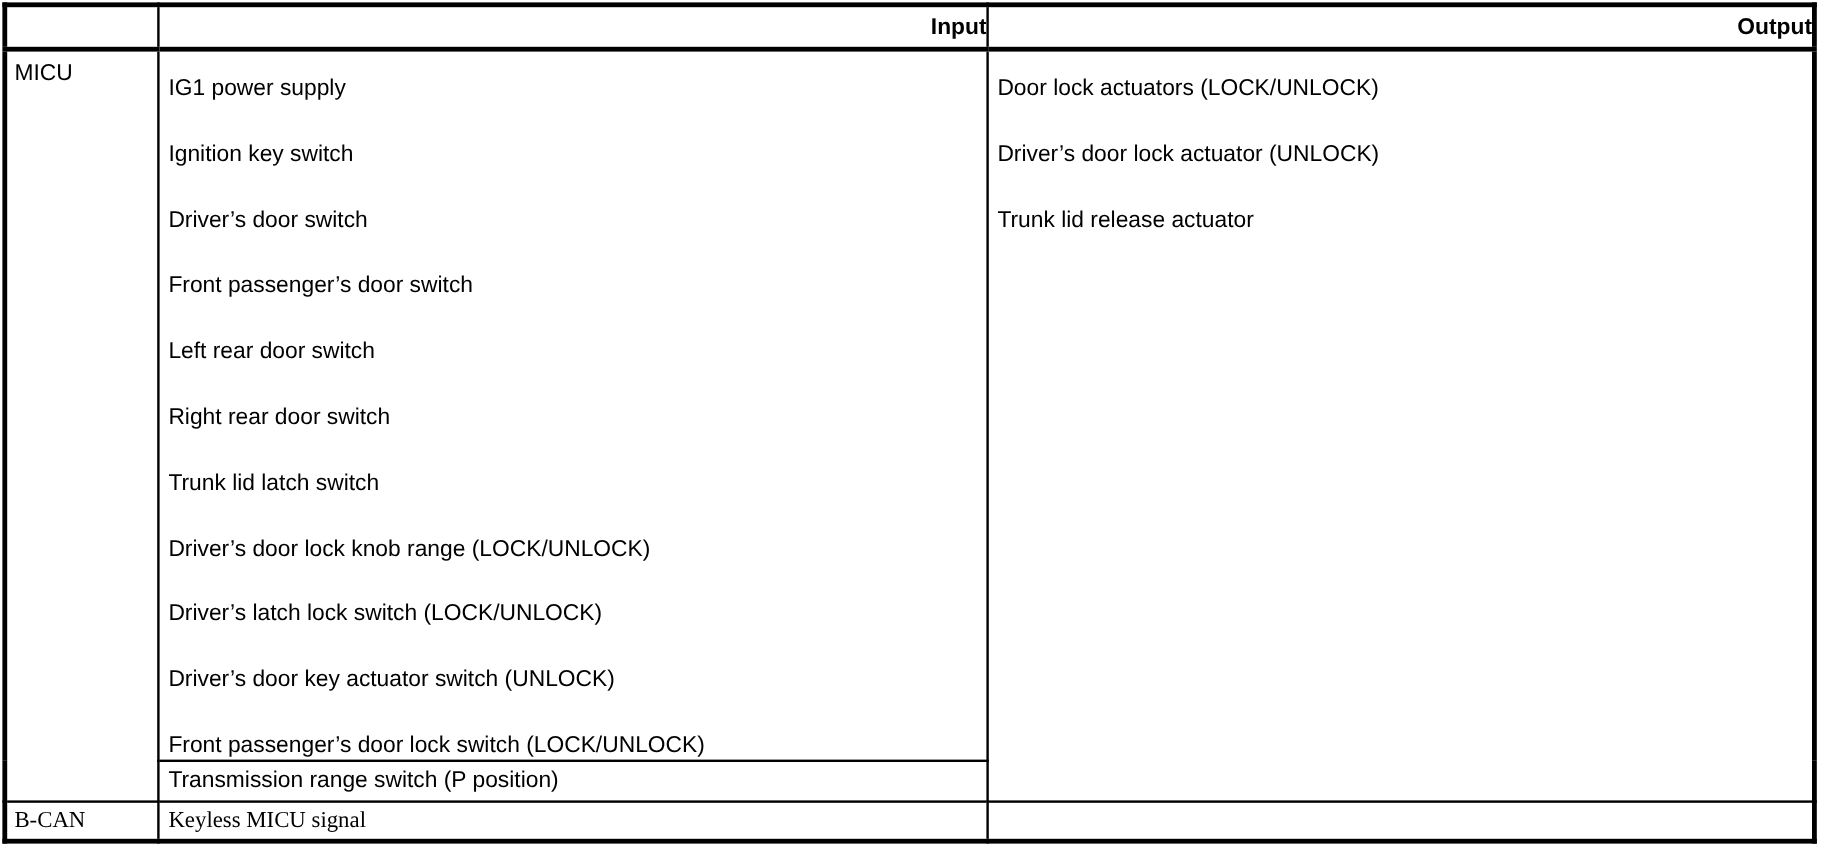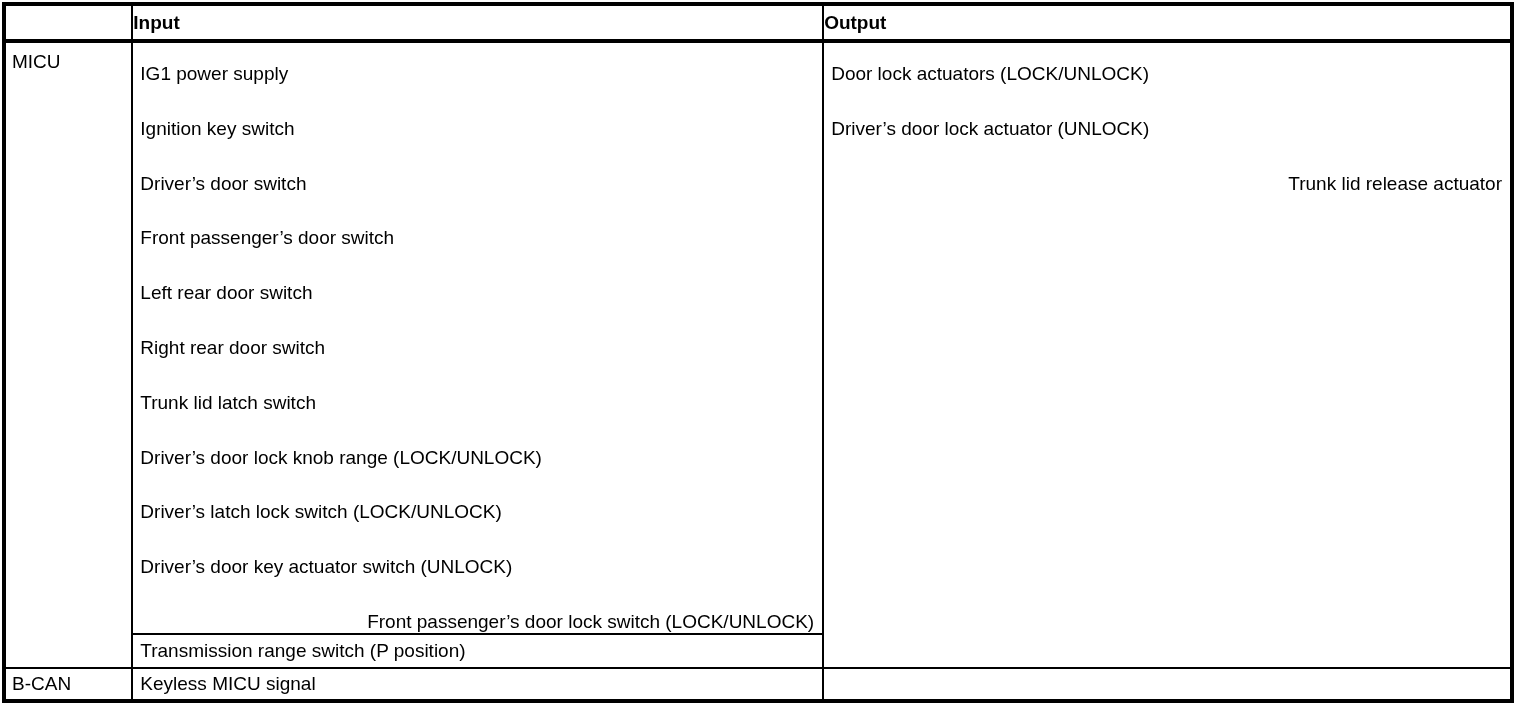--- a/index.html
+++ b/index.html
@@ -28,48 +28,47 @@
   .io-table th,
   .io-table td {
     border: 2px solid #000000;
     vertical-align: top;
     padding: 0;
     overflow: hidden;
   }
   .io-table thead th {
     border-bottom: 4px solid #000000;
     font-weight: bold;
-    text-align: left;
+    text-align: right;
     height: 33px;
     vertical-align: middle;
     padding: 0;
   }
   tr.row-main  { height: 587px; }
   tr.row-trans { height: 34px; }
-  tr.row-bcan  { height: 33px; }
+  tr.row-bcan  { height: 33px; font-family: Liberation Serif, serif; }
 
   td.label-cell {
     padding: 8px 4px 0 6px;
     line-height: 22px;
     white-space: nowrap;
     margin-left: 17px;
   }
   td.list-cell {
     padding: 8px 8px 0 7px;
   }
   .list-item {
     height: 22px;
     line-height: 22px;
     margin-bottom: 32.8px;
     white-space: nowrap;
     margin-top: 12px;
   }
   .list-item:last-child {
     margin-bottom: 0;
-    text-align: right;
   }
   td.single-cell {
     padding: 5px 8px 0 7px;
     line-height: 22px;
     white-space: nowrap;
   }
 </style>
 </head>
 <body>
 

